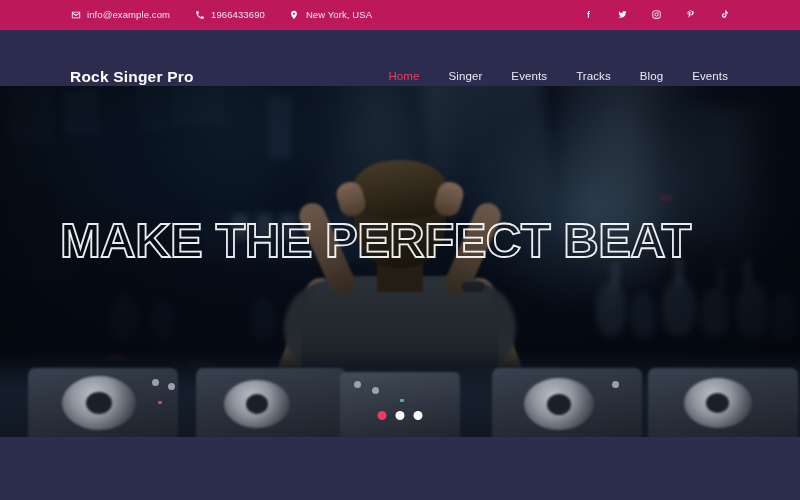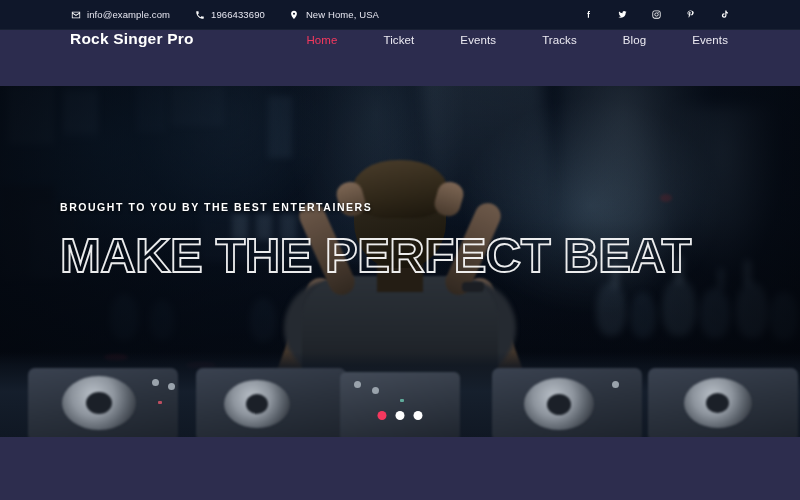--- a/index.html
+++ b/index.html
@@ -8,45 +8,45 @@
   body {
     font-family:"Liberation Sans", sans-serif;
     background:#2d2d4e;
     color:#fff;
     -webkit-font-smoothing:antialiased;
   }
   .page { width:800px; height:500px; position:relative; background:#2d2d4e; }
 
   
   .topbar {
-    height:30px; background:#0f172a;
+    height:30px; background:#be185d;
     display:flex; align-items:center;
     padding:0 70px 0 70px;
     border-bottom:1px solid rgba(255,255,255,.045);
   }
   .contact-group { display:flex; align-items:center; gap:24px; }
   .contact-item {
     display:flex; align-items:center; gap:6px;
     font-size:9.5px; color:#e6e6f0; letter-spacing:.1px; white-space:nowrap;
   }
   .contact-item .ic { display:flex; align-items:center; justify-content:center; width:11px; height:11px; color:#fff; }
   .contact-item .ic svg { width:10px; height:10px; display:block; fill:#ffffff; }
   .topbar-spacer { flex:1; }
   .socials { display:flex; align-items:center; gap:22px; }
   .social { width:12px; height:12px; display:flex; align-items:center; justify-content:center; color:#fff; }
   .social svg { width:11px; height:11px; display:block; fill:#ffffff; }
 
   
   .navbar {
     height:56px; background:#2c2c4e;
-    display:flex; align-items:flex-start; padding:0 70px;
+    display:flex; align-items:flex-end; padding:0 70px;
   }
   .brand { font-size:15.5px; font-weight:bold; letter-spacing:.2px; color:#ffffff; }
   .nav-spacer { flex:1; }
-  .menu { display:flex; align-items:center; gap:42px; }
+  .menu { display:flex; align-items:center; gap:25px; }
   .menu-item {
     font-size:11.5px; color:#eceaf2; letter-spacing:.1px; font-weight:normal;
     padding:4px 2px; white-space:nowrap;
   }
   .menu-item.active { color:#f5385e; }
 
   
   .hero { position:relative; height:352px; overflow:hidden; background:#050a14; }
   .hero-bg { position:absolute; inset:0; }
 
@@ -190,21 +190,21 @@
         </span>
         <span>1966433690</span>
       </div>
 
       <div class="contact-item">
         <span class="ic">
           <svg viewBox="0 0 24 24">
               <path d="M12 2C8.1 2 5 5.1 5 9c0 5.2 7 13 7 13s7-7.8 7-13c0-3.9-3.1-7-7-7zm0 9.5A2.5 2.5 0 1 1 12 6.5a2.5 2.5 0 0 1 0 5z"></path>
             </svg>
         </span>
-        <span>New Home, USA</span>
+        <span>New York, USA</span>
       </div>
 
     </div>
 
     <div class="topbar-spacer"></div>
 
     <div class="socials">
       <a class="social">
         <svg viewBox="0 0 24 24">
             <path d="M15.1 8.5h-2V7.2c0-.6.4-.8.7-.8h1.3V4.1h-1.9c-2.1 0-2.6 1.6-2.6 2.6v1.8H9.3v2.4h1.3V19h2.5v-8.1h1.7l.3-2.4z"></path>
@@ -231,21 +231,21 @@
           </svg>
       </a>
     </div>
   </div>
 
   <div class="navbar">
     <div class="brand">Rock Singer Pro</div>
     <div class="nav-spacer"></div>
     <nav class="menu">
       <a class="menu-item active">Home</a>
-      <a class="menu-item">Ticket</a>
+      <a class="menu-item">Singer</a>
       <a class="menu-item">Events</a>
       <a class="menu-item">Tracks</a>
       <a class="menu-item">Blog</a>
       <a class="menu-item">Events</a>
     </nav>
   </div>
 
   <section class="hero">
 
     <div class="hero-bg">
@@ -331,21 +331,20 @@
         <div class="knob" style="left:168px; bottom:48px;"></div>
         <div class="knob" style="left:354px; bottom:50px;"></div>
         <div class="knob" style="left:372px; bottom:44px;"></div>
         <div class="knob" style="left:612px; bottom:50px;"></div>
         <div class="consoleLED" style="left:158px; bottom:34px; background:rgba(240,90,110,.75);"></div>
         <div class="consoleLED" style="left:400px; bottom:36px; background:rgba(120,230,200,.65);"></div>
       </div>
     </div>
 
     <div class="hero-content">
-      <div class="eyebrow">BROUGHT TO YOU BY THE BEST ENTERTAINERS</div>
       <h1 class="headline">MAKE THE PERFECT BEAT</h1>
     </div>
 
     <div class="dots">
       <span class="dot active"></span>
       <span class="dot"></span>
       <span class="dot"></span>
     </div>
   </section>
 

